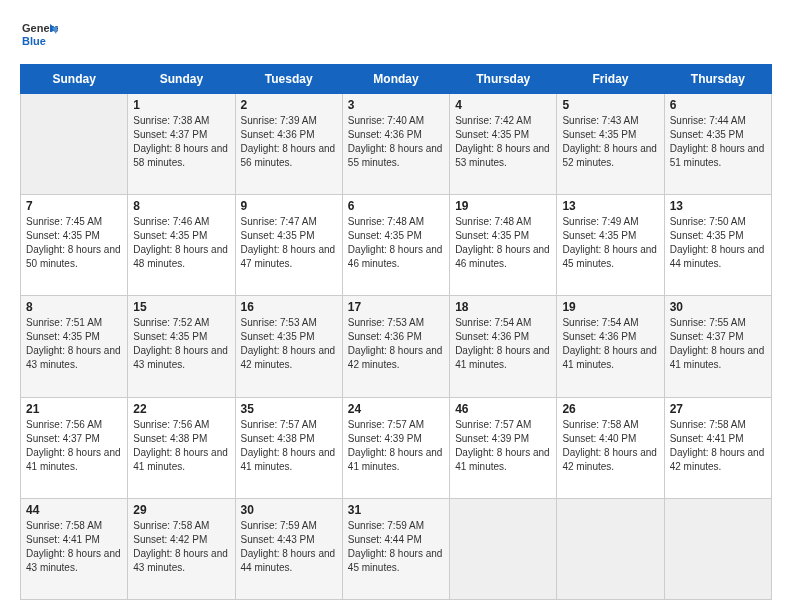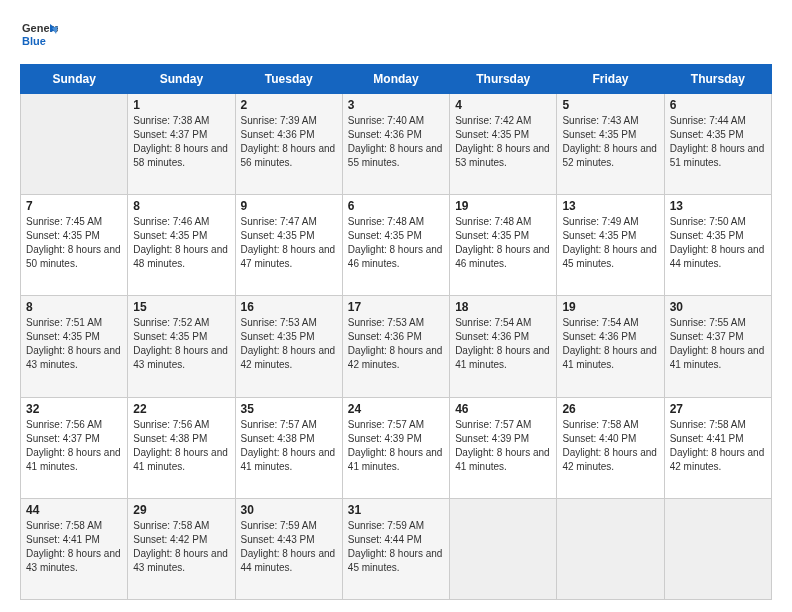--- a/index.html
+++ b/index.html
@@ -202,21 +202,21 @@
             <span class="day-num">19</span>
             <div class="cell-text">Sunrise: 7:54 AM<br>Sunset: 4:36 PM<br>Daylight: 8 hours and 41 minutes.</div>
           </td>
           <td>
             <span class="day-num">30</span>
             <div class="cell-text">Sunrise: 7:55 AM<br>Sunset: 4:37 PM<br>Daylight: 8 hours and 41 minutes.</div>
           </td>
         </tr>
         <tr>
           <td>
-            <span class="day-num">32</span>
+            <span class="day-num">21</span>
             <div class="cell-text">Sunrise: 7:56 AM<br>Sunset: 4:37 PM<br>Daylight: 8 hours and 41 minutes.</div>
           </td>
           <td>
             <span class="day-num">22</span>
             <div class="cell-text">Sunrise: 7:56 AM<br>Sunset: 4:38 PM<br>Daylight: 8 hours and 41 minutes.</div>
           </td>
           <td>
             <span class="day-num">35</span>
             <div class="cell-text">Sunrise: 7:57 AM<br>Sunset: 4:38 PM<br>Daylight: 8 hours and 41 minutes.</div>
           </td>

